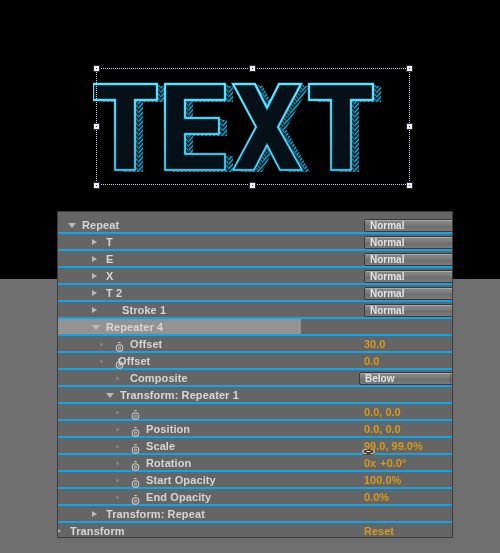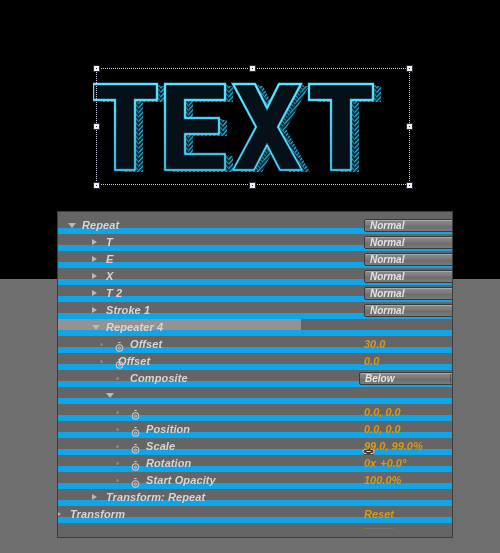--- a/index.html
+++ b/index.html
@@ -40,25 +40,24 @@
   .panel{
     position:absolute;left:58px;top:212px;width:394px;height:325px;
     background:#656565;
     box-shadow:0 0 0 1px #3d3d3d;
     overflow:hidden;
   }
   .rows{position:absolute;left:0;top:5px;width:394px;}
 
   .row{
     position:relative;height:17px;line-height:17px;
-    border-bottom:6px solid #0ea5e9;
+    border-bottom:2px solid #0ea5e9;
     box-sizing:border-box;
     background:#656565;
     white-space:nowrap;
-    font-style:italic;
   }
   .row.sel-partial{background:linear-gradient(to right,#939393 0,#939393 243px,#656565 243px,#656565 100%);}
 
   .twirl{
     position:absolute;top:5px;width:0;height:0;
     border-left:5px solid #b9b9b9;border-top:3.5px solid transparent;border-bottom:3.5px solid transparent;
   }
   .twirl.open{
     border-left:4px solid transparent;border-right:4px solid transparent;
     border-top:5px solid #b9b9b9;border-bottom:0;top:6px;
@@ -226,21 +225,21 @@
         </div>
         <div class="row">
           <span class="twirl" style="left:34px"></span>
           <span class="r-name" style="left:48px">T 2</span>
           <div class="dd dd-normal">
             <span class="lbl">Normal</span>
           </div>
         </div>
         <div class="row">
           <span class="twirl" style="left:34px"></span>
-          <span class="r-name" style="left:48px">Stroke 1</span>
+          <span class="r-name" style="left:64px">Stroke 1</span>
           <div class="dd dd-normal">
             <span class="lbl">Normal</span>
           </div>
         </div>
         <div class="row sel-partial">
           <span class="twirl open" style="left:34px"></span>
           <span class="r-name" style="left:48px">Repeater 4</span>
         </div>
         <div class="row">
           <span class="sw" style="left:56px"><svg viewBox="0 0 12 12" width="11" height="11">
@@ -265,20 +264,21 @@
         <div class="row">
           <span class="dot" style="left:58px"></span>
           <span class="r-name" style="left:72px">Composite</span>
           <div class="dd dd-below">
             <span class="lbl">Below</span>
             <span class="sep"></span>
           </div>
         </div>
         <div class="row">
           <span class="twirl open" style="left:48px"></span>
+          <span class="r-name" style="left:62px">Transform: Repeater 1</span>
         </div>
         <div class="row">
           <span class="sw" style="left:72px"><svg viewBox="0 0 12 12" width="11" height="11">
               <path d="M6 1.2 V0.2 M4.6 0.6 H7.4" stroke="#cfcfcf" stroke-width="1" fill="none"></path>
               <circle cx="6" cy="6.6" r="3.6" fill="none" stroke="#cfcfcf" stroke-width="1.1"></circle>
               <circle cx="6" cy="6.6" r="1.2" fill="none" stroke="#cfcfcf" stroke-width=".9"></circle>
             </svg></span>
           <span class="dot" style="left:58px"></span>
           <span class="r-val"><u>0.0, 0.0</u></span>
         </div>
@@ -322,20 +322,30 @@
           <span class="sw" style="left:72px"><svg viewBox="0 0 12 12" width="11" height="11">
               <path d="M6 1.2 V0.2 M4.6 0.6 H7.4" stroke="#cfcfcf" stroke-width="1" fill="none"></path>
               <circle cx="6" cy="6.6" r="3.6" fill="none" stroke="#cfcfcf" stroke-width="1.1"></circle>
               <circle cx="6" cy="6.6" r="1.2" fill="none" stroke="#cfcfcf" stroke-width=".9"></circle>
             </svg></span>
           <span class="dot" style="left:58px"></span>
           <span class="r-name" style="left:88px">Start Opacity</span>
           <span class="r-val"><u>100.0%</u></span>
         </div>
         <div class="row">
+          <span class="sw" style="left:72px"><svg viewBox="0 0 12 12" width="11" height="11">
+              <path d="M6 1.2 V0.2 M4.6 0.6 H7.4" stroke="#cfcfcf" stroke-width="1" fill="none"></path>
+              <circle cx="6" cy="6.6" r="3.6" fill="none" stroke="#cfcfcf" stroke-width="1.1"></circle>
+              <circle cx="6" cy="6.6" r="1.2" fill="none" stroke="#cfcfcf" stroke-width=".9"></circle>
+            </svg></span>
+          <span class="dot" style="left:58px"></span>
+          <span class="r-name" style="left:88px">End Opacity</span>
+          <span class="r-val"><u>0.0%</u></span>
+        </div>
+        <div class="row">
           <span class="twirl" style="left:34px"></span>
           <span class="r-name" style="left:48px">Transform: Repeat</span>
         </div>
         <div class="row">
           <span class="twirl" style="left:-2px"></span>
           <span class="r-name" style="left:12px">Transform</span>
           <span class="r-val"><u>Reset</u></span>
         </div>
       </div>
   </div>

